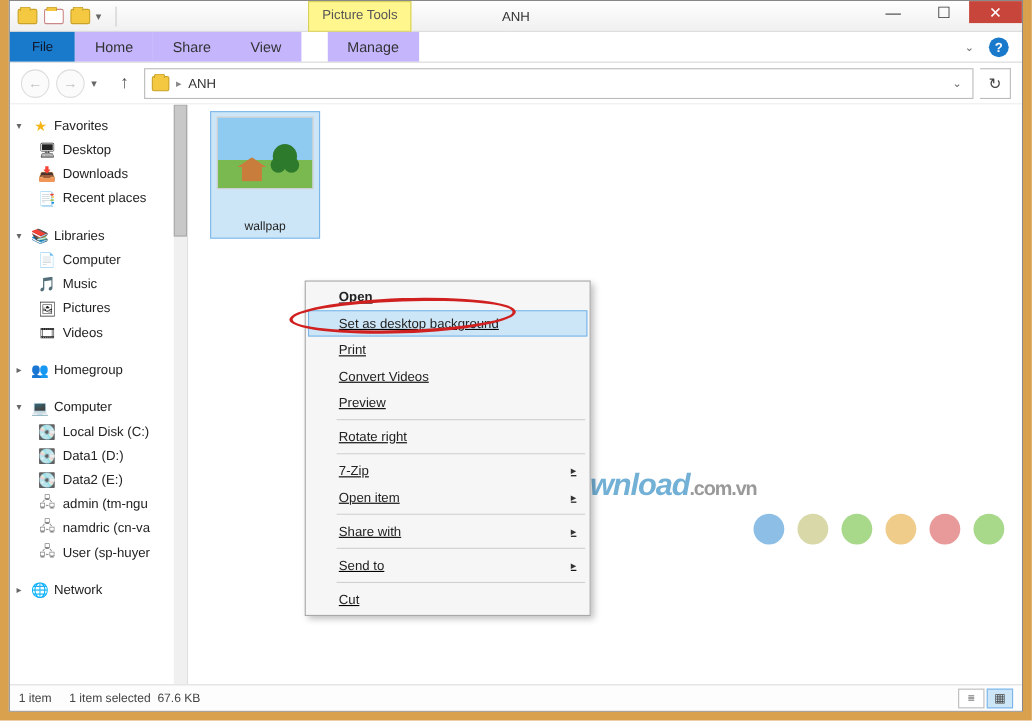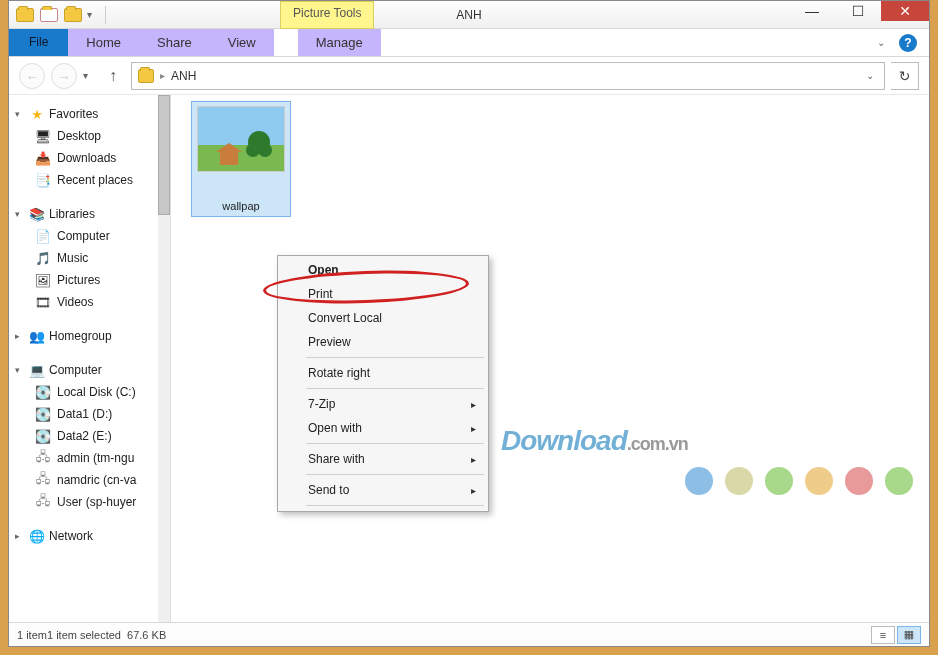--- a/index.html
+++ b/index.html
@@ -61,30 +61,30 @@
 .thumb-img::after { content: ""; position: absolute; right: 14px; bottom: 18px; width: 22px; height: 22px; background: #2d7a2d; border-radius: 50%; box-shadow: -6px 8px 0 -4px #2d7a2d, 6px 8px 0 -4px #2d7a2d; }
 .thumb-label { font-size: 11px; color: #222; text-align: left; margin-top: 24px; }
 
 
 .watermark { position: absolute; left: 330px; top: 330px; font-size: 28px; font-weight: bold; font-style: italic; color: #5aa3d0; opacity: 0.85; pointer-events: none; letter-spacing: -1px; }
 .watermark .c2 { color: #888; font-size: 18px; font-style: normal; }
 .dots { position: absolute; left: 514px; top: 372px; display: flex; gap: 12px; }
 .dot { width: 28px; height: 28px; border-radius: 50%; }
 
 
-.ctx-menu { position: absolute; left: 268px; top: 160px; width: 212px; background: #f6f6f6; border: 1px solid #a8a8a8; box-shadow: 3px 3px 6px rgba(0,0,0,0.25); font-size: 12px; padding: 2px; z-index: 10; }
+.ctx-menu { position: absolute; left: 268px; top: 160px; width: 260px; background: #f6f6f6; border: 1px solid #a8a8a8; box-shadow: 3px 3px 6px rgba(0,0,0,0.25); font-size: 12px; padding: 2px; z-index: 10; text-decoration: underline; }
 .ctx-item { padding: 5px 10px 5px 28px; color: #222; position: relative; display: flex; align-items: center; }
 .ctx-item.bold { font-weight: bold; }
 .ctx-item.hl { background: #cde6f7; border: 1px solid #7ab6ea; padding: 4px 9px 4px 27px; }
 .ctx-item .arrow { margin-left: auto; font-size: 10px; color: #333; }
 .ctx-sep { height: 1px; background: #d0d0d0; margin: 3px 2px 3px 26px; }
 .red-ring { position: absolute; left: 254px; top: 176px; width: 206px; height: 32px; border: 3px solid #d02020; border-radius: 50%; z-index: 11; pointer-events: none; transform: rotate(-2deg); }
 
 
-.statusbar { height: 24px; border-top: 1px solid #d8d8d8; background: #fdfdfd; display: flex; align-items: center; font-size: 11px; color: #444; padding: 0 8px; }
+.statusbar { height: 24px; border-top: 1px solid #d8d8d8; background: #fdfdfd; display: flex; align-items: center; font-size: 11px; color: #444; padding: 0 8px; gap: 16px; }
 .view-sw { margin-left: auto; display: flex; gap: 2px; }
 .vbtn { width: 24px; height: 18px; border: 1px solid #bbb; background: #fff; display: flex; align-items: center; justify-content: center; font-size: 11px; }
 .vbtn.active { background: #cde6f7; border-color: #7ab6ea; }
 </style>
 </head>
 <body>
 
 <div class="window">
 
   <div class="titlebar">
@@ -243,45 +243,47 @@
         <div class="dot" style="background:#d8d8a8;"></div>
         <div class="dot" style="background:#a8d88a;"></div>
         <div class="dot" style="background:#f0cc8a;"></div>
         <div class="dot" style="background:#e89a9a;"></div>
         <div class="dot" style="background:#a8d88a;"></div>
       </div>
     </div>
 
     <div class="ctx-menu">
       <div class="ctx-item bold">Open</div>
+      <div class="ctx-item hl">Set as desktop background</div>
       <div class="ctx-item">Print</div>
-      <div class="ctx-item">Convert Local</div>
+      <div class="ctx-item">Convert Videos</div>
       <div class="ctx-item">Preview</div>
       <div class="ctx-sep"></div>
       <div class="ctx-item">Rotate right</div>
       <div class="ctx-sep"></div>
       <div class="ctx-item">
           <span>7-Zip</span>
           <span class="arrow">▸</span>
         </div>
       <div class="ctx-item">
-          <span>Open with</span>
+          <span>Open item</span>
           <span class="arrow">▸</span>
         </div>
       <div class="ctx-sep"></div>
       <div class="ctx-item">
           <span>Share with</span>
           <span class="arrow">▸</span>
         </div>
       <div class="ctx-sep"></div>
       <div class="ctx-item">
           <span>Send to</span>
           <span class="arrow">▸</span>
         </div>
       <div class="ctx-sep"></div>
+      <div class="ctx-item">Cut</div>
 
     </div>
     <div class="red-ring"></div>
   </div>
 
   <div class="statusbar">
     <span>1 item</span>
     <span><span>1 item selected</span>&nbsp;&nbsp;<span>67.6 KB</span></span>
     <div class="view-sw">
       <div class="vbtn">≡</div>

